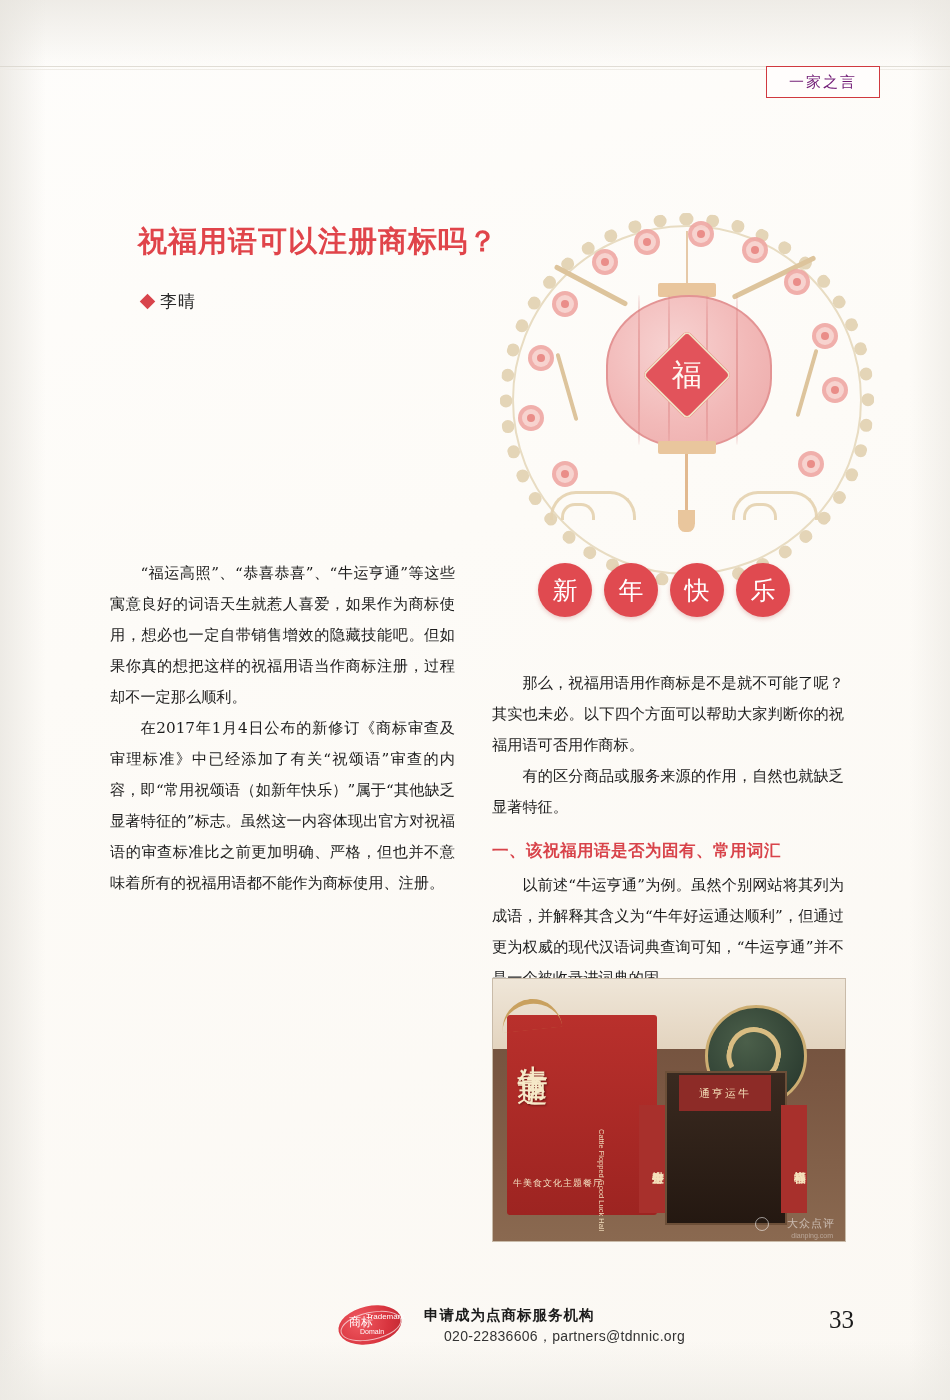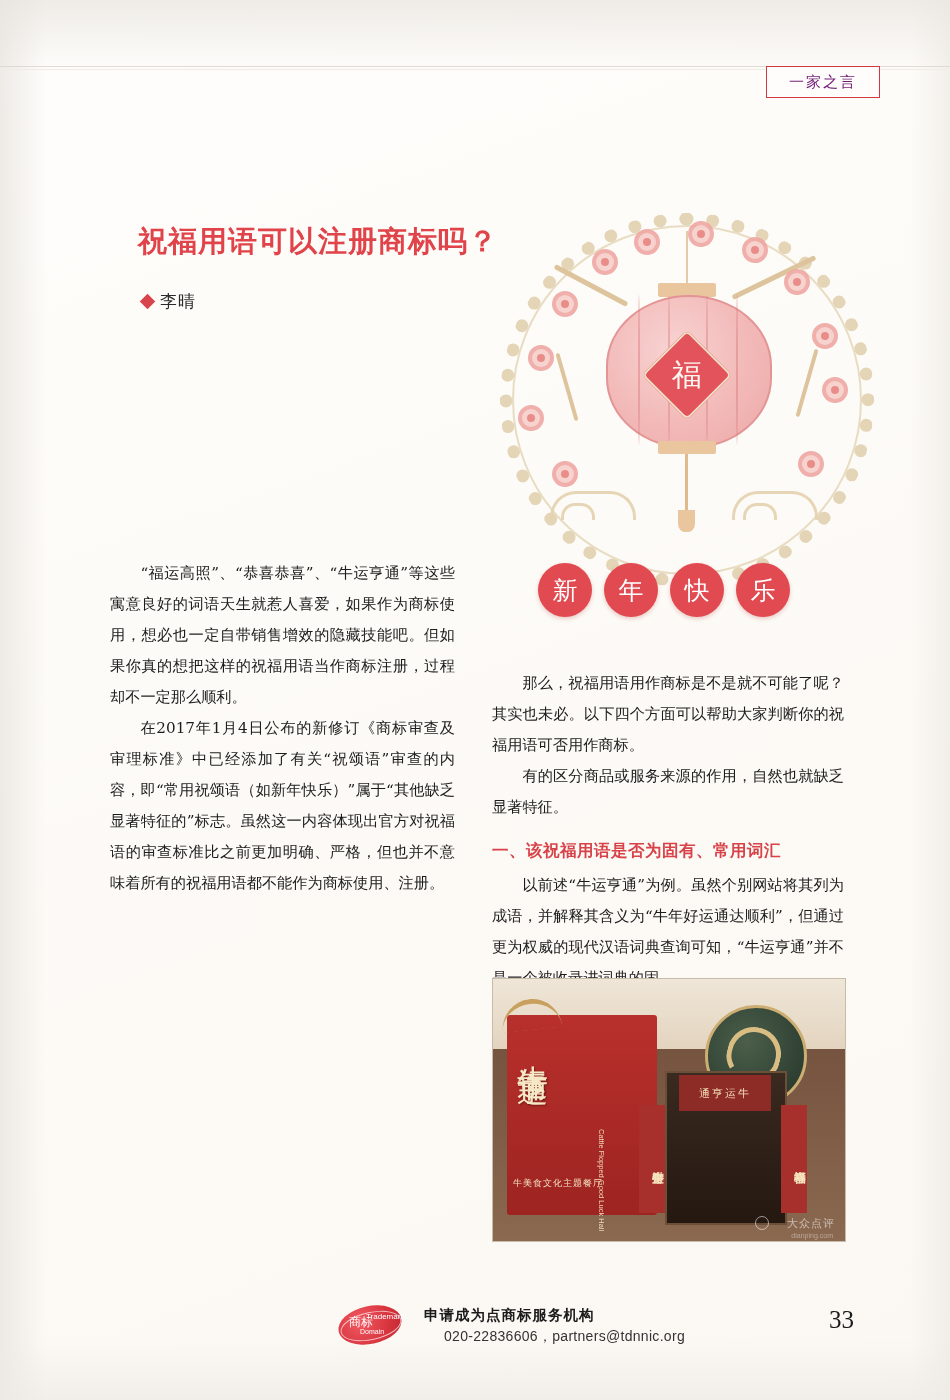--- a/index.html
+++ b/index.html
@@ -471,21 +471,21 @@
   .photo .couplet-r { right: 38px; background: #a8302c; }
   .photo .watermark {
     position: absolute;
     right: 10px;
     bottom: 10px;
     color: rgba(255,255,255,.55);
     font-size: 11px;
     letter-spacing: 1px;
     font-family: "DejaVu Serif", serif;
     display: flex;
-    align-items: flex-start;
+    align-items: flex-end;
     gap: 18px;
   }
   .photo .watermark .wm-dot {
     width: 12px; height: 12px; border-radius: 50%;
     border: 1.5px solid rgba(255,255,255,.55);
   }
   .photo .wm-sub {
     position: absolute;
     right: 12px;
     bottom: 2px;

